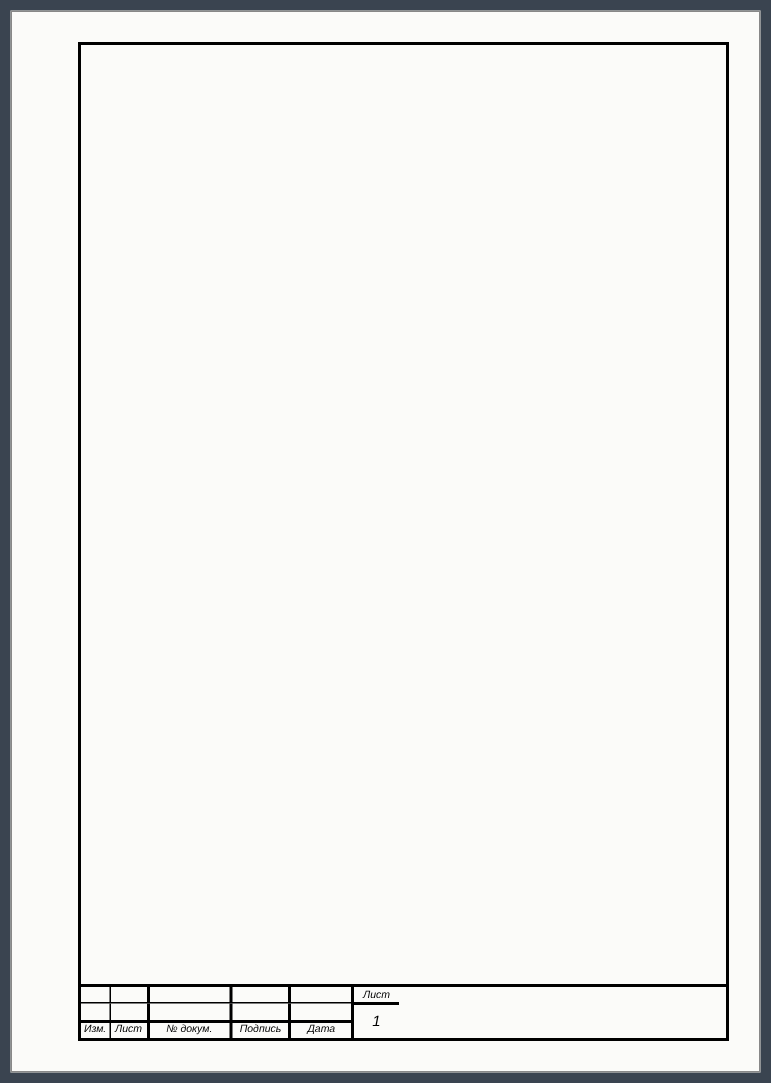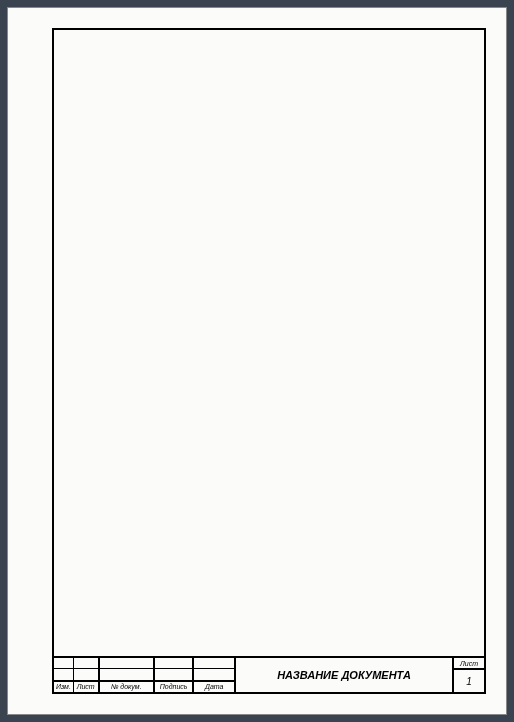--- a/index.html
+++ b/index.html
@@ -138,20 +138,19 @@
           <div class="tb-cell c-date"></div>
         </div>
         <div class="tb-left-row">
           <div class="tb-cell c-izm">Изм.</div>
           <div class="tb-cell c-list bold-right">Лист</div>
           <div class="tb-cell c-doc bold-right">№ докум.</div>
           <div class="tb-cell c-sign bold-right">Подпись</div>
           <div class="tb-cell c-date">Дата</div>
         </div>
       </div>
-      <div class="tb-center">НАЗВАНИЕ ДОКУМЕНТА</div>
       <div class="tb-right">
         <div class="tb-right-top">Лист</div>
         <div class="tb-right-bottom">1</div>
       </div>
     </div>
   </div>
 </div>
 
 </body></html>

